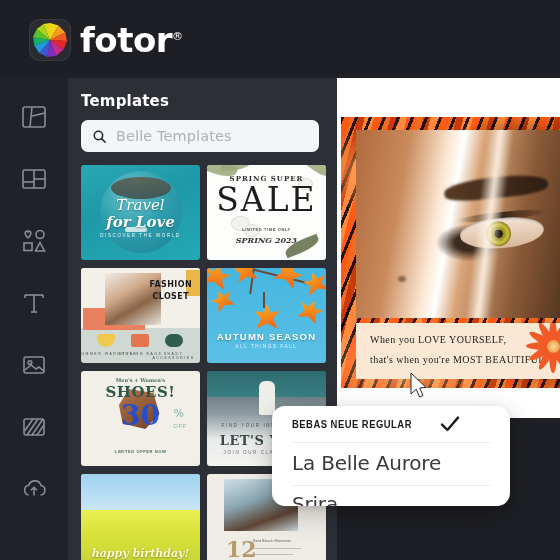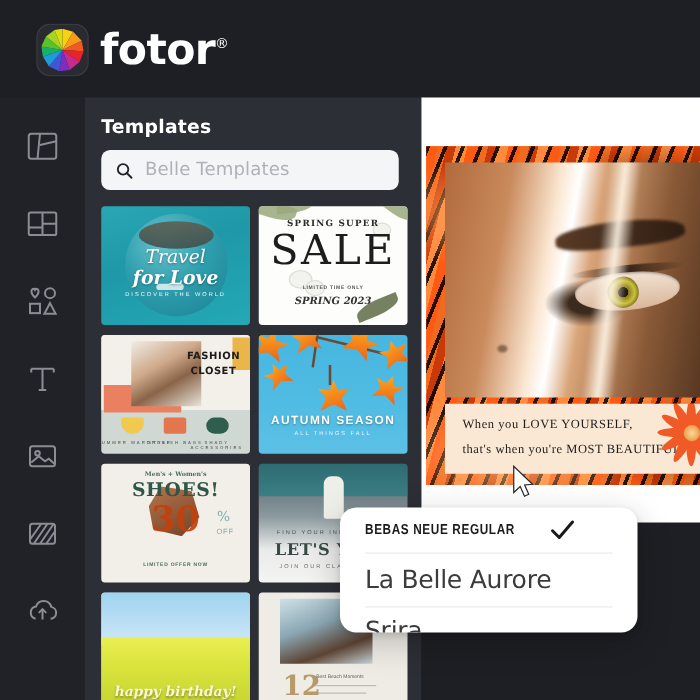--- a/index.html
+++ b/index.html
@@ -75,21 +75,21 @@
     background:linear-gradient(150deg,#f0ece5 0%,#cfa98a 38%,#8a6448 62%,#e8e3da 100%);}
   .c4 .fc1{position:absolute;right:8px;top:12px;font-size:8px;font-weight:700;color:#1c1c1c;letter-spacing:.4px;font-family:"DejaVu Sans",sans-serif;}
   .c4 .fc2{position:absolute;right:11px;top:24px;font-size:8px;font-weight:700;color:#1c1c1c;letter-spacing:.4px;font-family:"DejaVu Sans",sans-serif;}
   .c4 .item{position:absolute;top:66px;width:18px;height:13px;border-radius:2px;}
   
   .c5{background:#f2efe8;}
   .c5 .sh{position:absolute;left:38px;top:18px;width:44px;height:40px;background:linear-gradient(150deg,#b7754a,#6d4129);
       clip-path:polygon(22% 0,78% 10%,92% 62%,60% 100%,8% 86%,0 40%);}
   .c5 .t0{top:6px;font-size:5px;color:#4a6b5f;text-shadow:none;font-family:"DejaVu Serif",serif;}
   .c5 .t1{top:12px;font-size:15px;color:#2f5648;text-shadow:none;font-family:"DejaVu Serif",serif;font-weight:700;letter-spacing:.5px;}
-  .c5 .t2{top:28px;font-size:28px;color:#c2410c;text-shadow:none;font-family:"DejaVu Serif",serif;font-weight:700;opacity:.92;}
+  .c5 .t2{top:28px;font-size:28px;color:#1d4ed8;text-shadow:none;font-family:"DejaVu Serif",serif;font-weight:700;opacity:.92;}
   .c5 .t3{top:78px;font-size:4px;color:#4a6b5f;text-shadow:none;letter-spacing:.6px;}
   
   .c6{background:linear-gradient(180deg,#4a5c63 0%,#8d9ba0 45%,#e9eaea 72%,#f4f4f2 100%);}
   .c6 .sea{position:absolute;left:0;top:0;width:100%;height:26px;background:linear-gradient(180deg,#2d6b72,#3b7f83);}
   .c6 .fig{position:absolute;left:52px;top:10px;width:16px;height:34px;background:#efefe9;border-radius:6px 6px 2px 2px;}
   .c6 .t{top:62px;font-size:13px;color:#3a4a47;text-shadow:none;font-family:"DejaVu Serif",serif;font-weight:700;letter-spacing:.5px;}
   .c6 .s{top:52px;color:#49534f;}
   .c6 .s2{top:79px;color:#6a706d;}
   
   .c7{background:linear-gradient(180deg,#a8d8f0 0%,#c9e6f5 34%,#e3e84a 46%,#d6e03c 70%,#c9d733 100%);}

